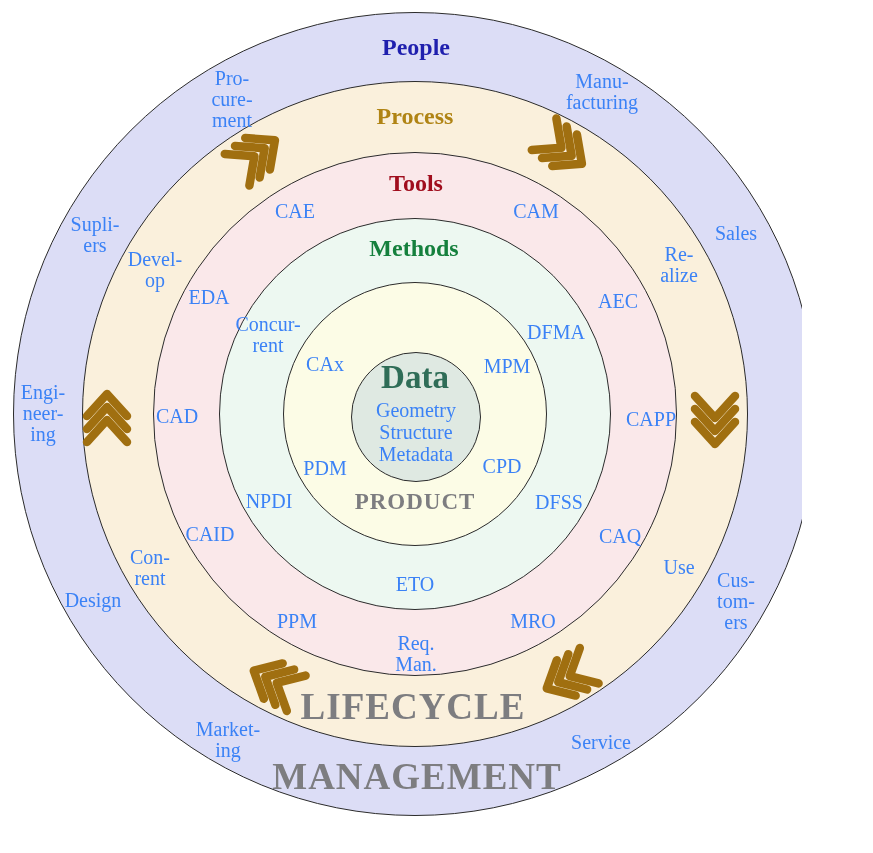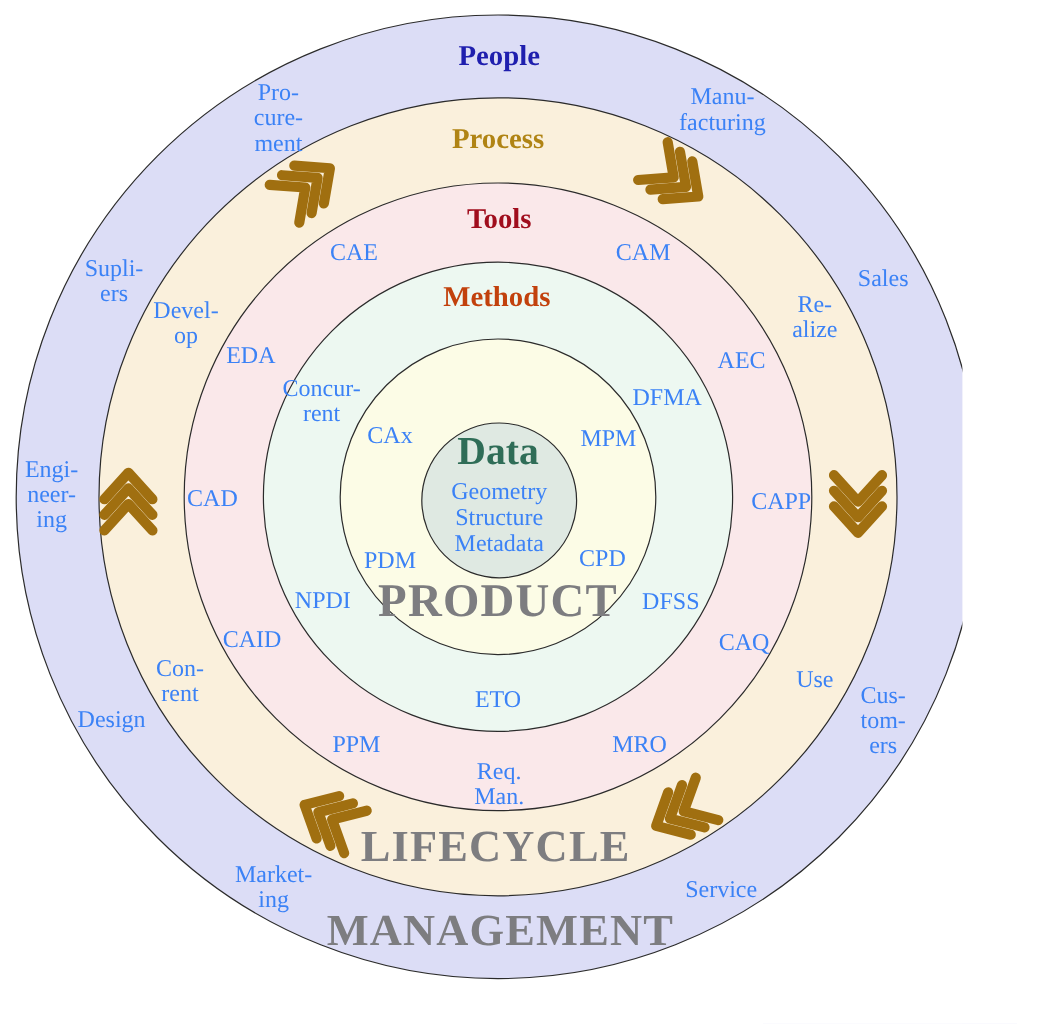--- a/index.html
+++ b/index.html
@@ -13,25 +13,25 @@
   .c-technology{left:283px; top:282px; width:264px;height:264px;background:#fcfce6;}
   .c-data      {left:351px; top:352px; width:130px;height:130px;background:#dfe9e2;}
 
   .label{position:absolute;transform:translate(-50%,-50%);white-space:pre-line;
          text-align:center;line-height:1.05;color:#3b82f6;}
   .item{font-size:20px;}
   .ring-title{font-size:24px;font-weight:bold;}
   .t-people{color:#1f1fae;}
   .t-process{color:#b08414;}
   .t-tools{color:#a00d1d;}
-  .t-methods{color:#c2410c;}
+  .t-methods{color:#15803d;}
   .t-technology{color:#838310;}
   .t-data{color:#2f6d57;font-size:33px;}
   .watermark{font-size:37px;font-weight:bold;color:#7d7d80;letter-spacing:1px;}
-  .wm-product{font-size:39px;}
+  .wm-product{font-size:23px;}
 
   .chevron{position:absolute;overflow:visible;
            transform:translate(-50%,-50%) rotate(var(--rot,0deg));}
 </style>
 </head>
 <body>
 
 <div class="stage">
 
   <div class="circle c-people"></div>

